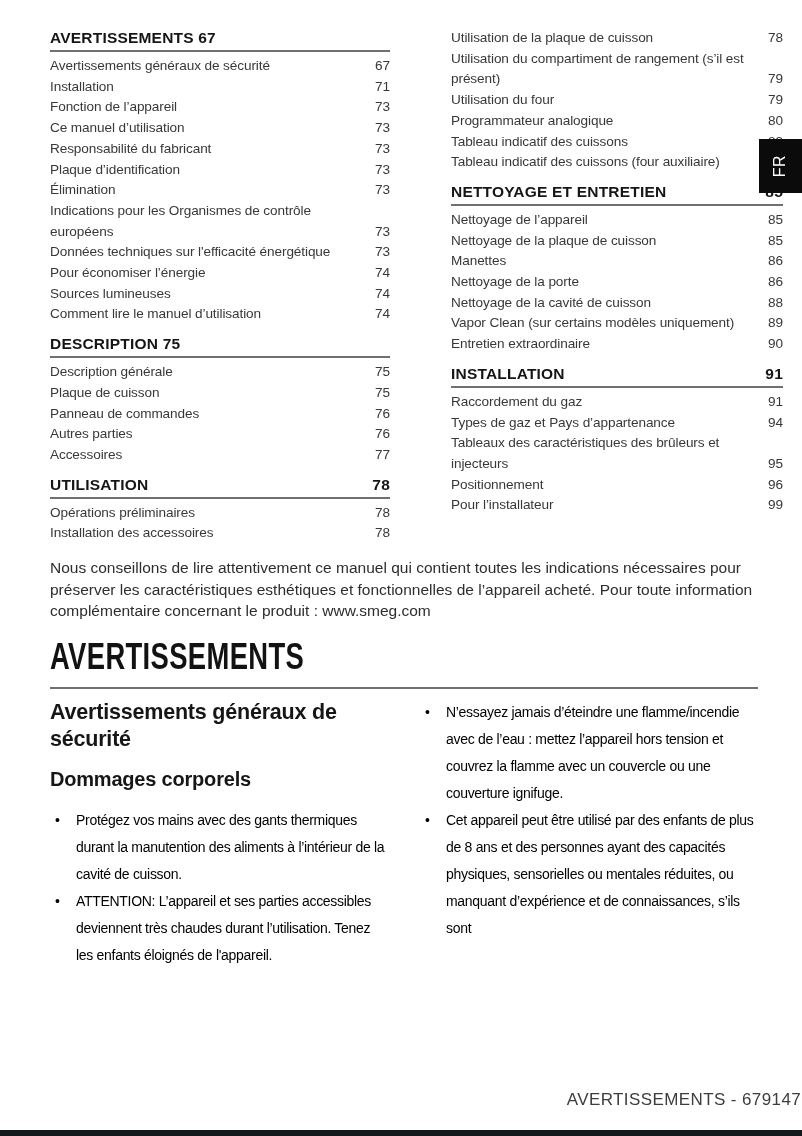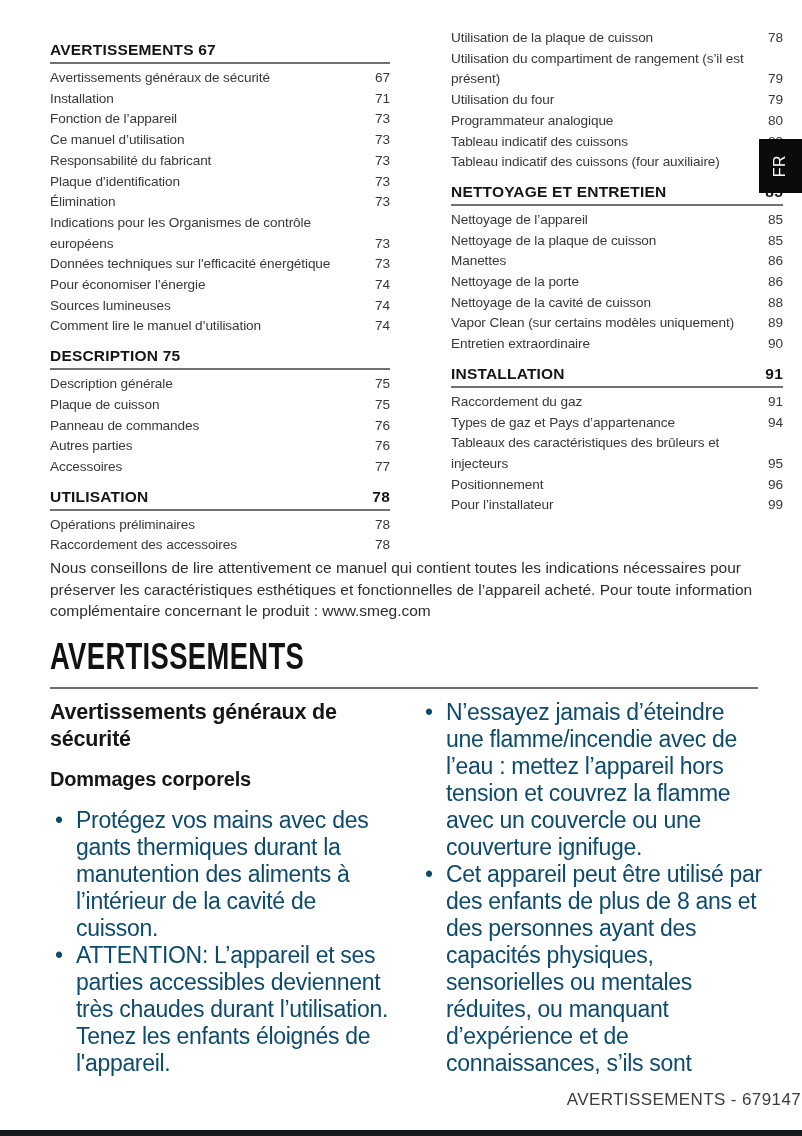--- a/index.html
+++ b/index.html
@@ -28,21 +28,21 @@
     font-weight: bold;
     font-size: 15.5px;
     line-height: 19px;
     letter-spacing: 0.2px;
     color: #151515;
     border-bottom: 2px solid #707070;
     padding-bottom: 3px;
     margin-top: 9px;
     margin-bottom: 4px;
   }
-  .toc-col > .toc-heading:first-child { margin-top: 12px; }
+  .toc-col > .toc-heading:first-child { margin-top: 0; }
   .toc-heading .pg { margin-left: auto; }
 
   .toc-row {
     display: flex;
     align-items: flex-end;
     font-size: 13.6px;
     line-height: 20.7px;
     letter-spacing: -0.1px;
     color: #383838;
   }
@@ -94,24 +94,24 @@
     font-weight: bold;
     line-height: 26px;
     color: #161616;
     margin-bottom: 15px;
     letter-spacing: -0.2px;
   }
   ul.bullets { list-style: none; }
   ul.bullets li {
     position: relative;
     padding-left: 26px;
-    font-size: 23px;
+    font-size: 14px;
     line-height: 27px;
     letter-spacing: -0.3px;
-    color: #0c4a6e;
+    color: #000000;
   }
   ul.bullets li::before {
     content: "\2022";
     position: absolute;
     left: 5px;
     top: 0;
   }
 
   
   .fr-tab {
@@ -223,21 +223,21 @@
       </div>
       <div class="toc-heading">
         <span class="t">UTILISATION</span>
         <span class="pg">78</span>
       </div>
       <div class="toc-row">
         <span class="lbl">Opérations préliminaires</span>
         <span class="pg">78</span>
       </div>
       <div class="toc-row">
-        <span class="lbl">Raccordement des accessoires</span>
+        <span class="lbl">Installation des accessoires</span>
         <span class="pg">78</span>
       </div>
     </div>
 
   <div class="toc-col toc-col-right" id="toc-right">
       <div class="toc-row">
         <span class="lbl">Utilisation de la plaque de cuisson</span>
         <span class="pg">78</span>
       </div>
       <div class="toc-row">

